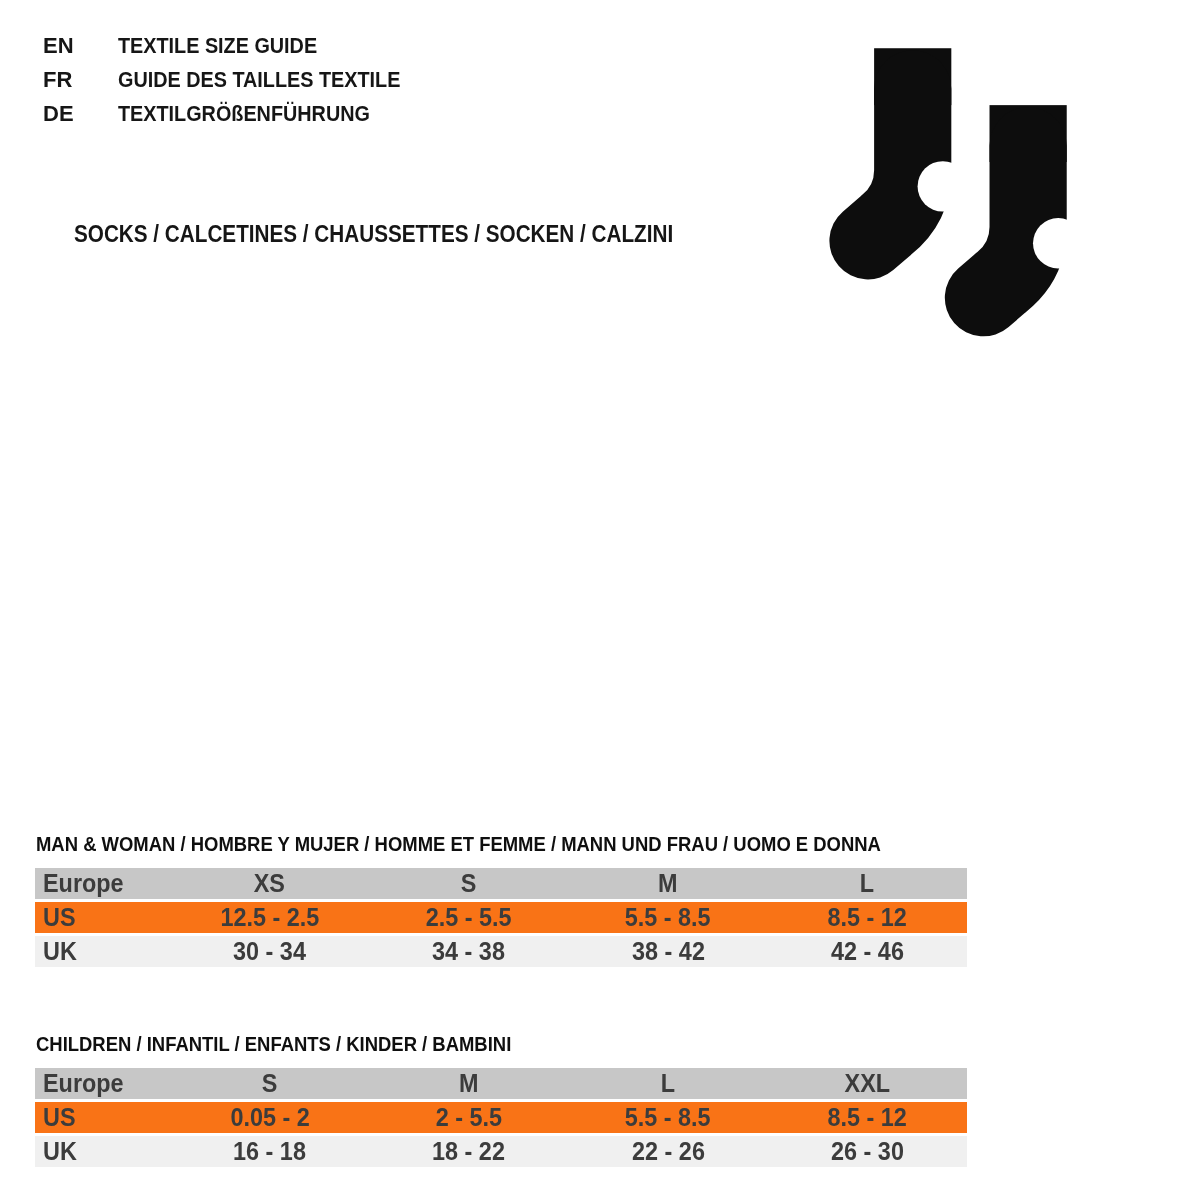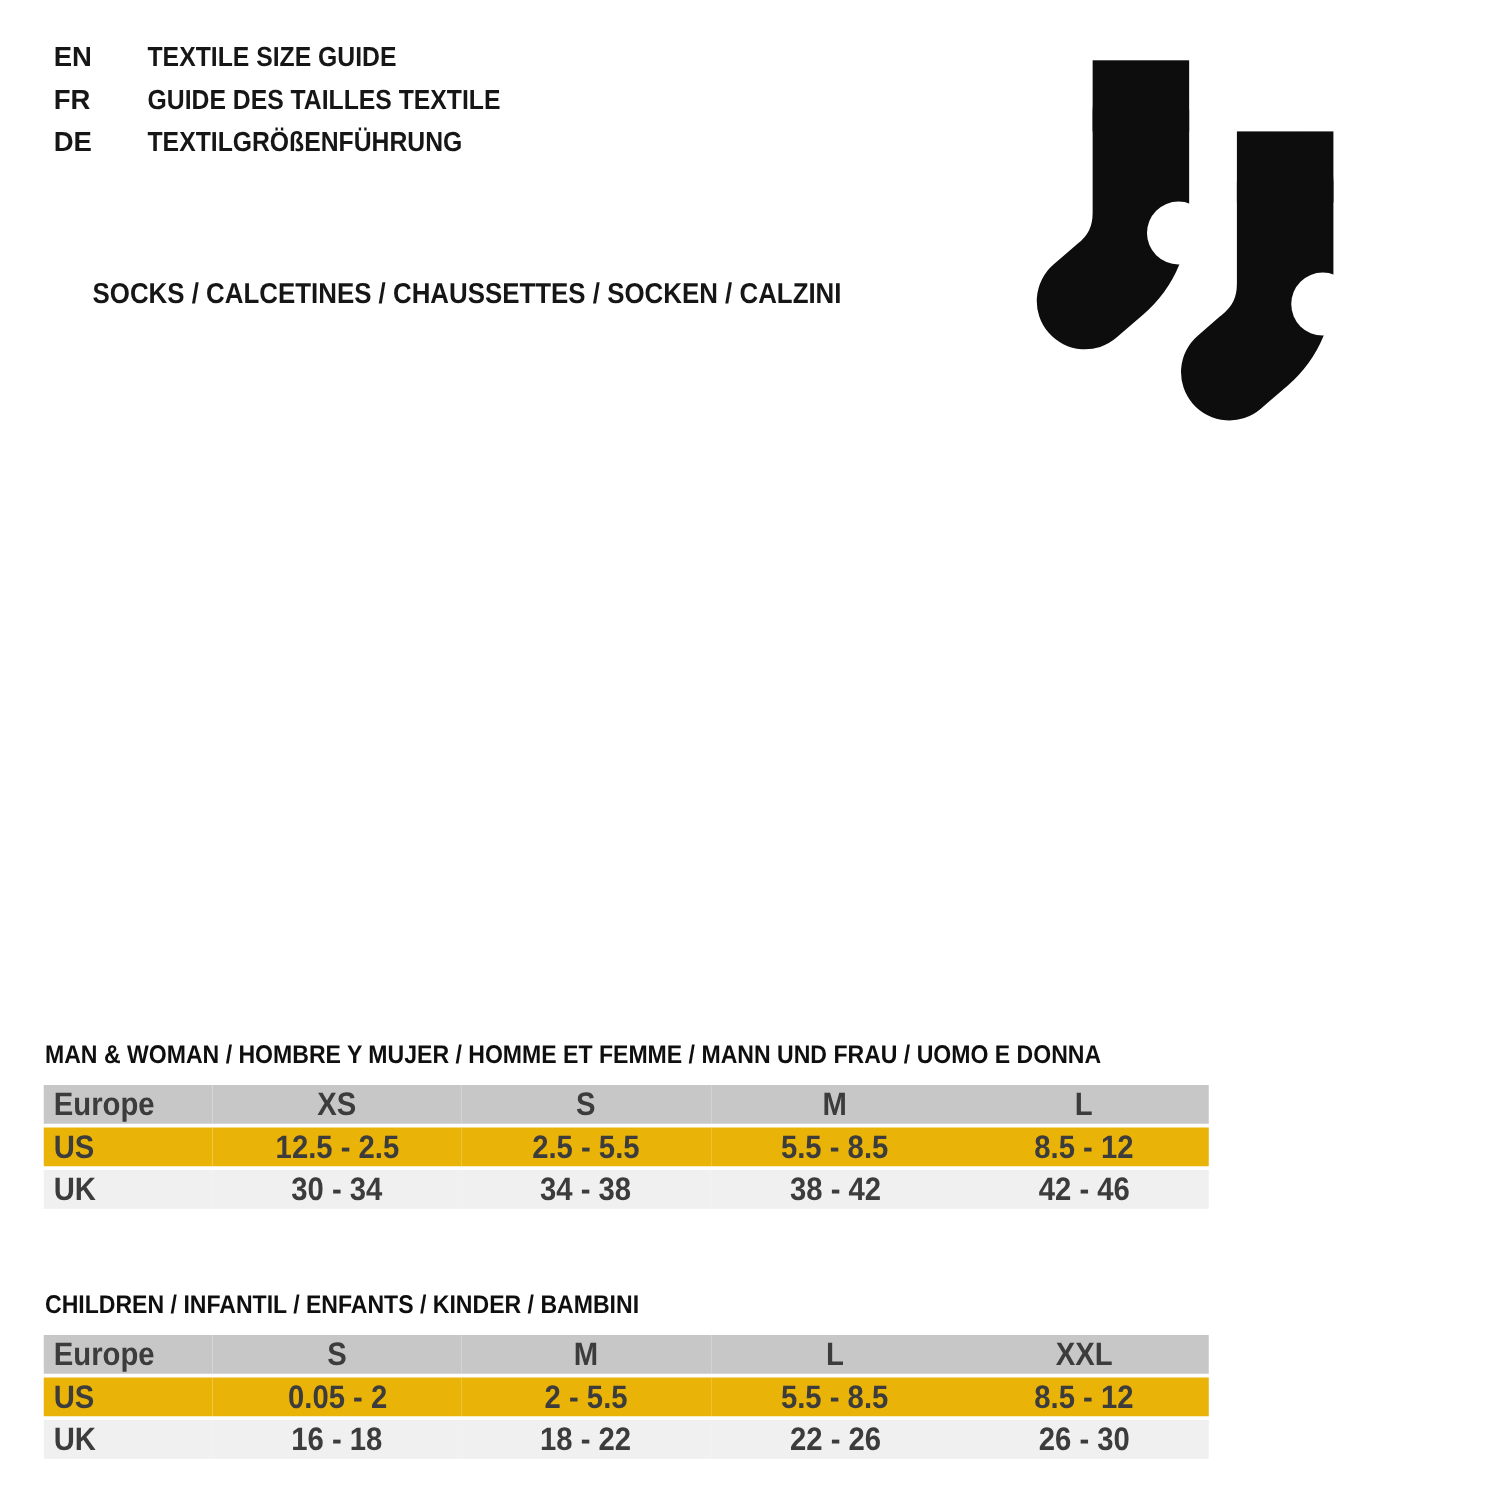--- a/index.html
+++ b/index.html
@@ -26,21 +26,21 @@
   .tbl-section{position:absolute;left:35px;width:932px;}
   .sec-man{top:832px;height:140px;}
   .sec-children{top:1032px;height:140px;}
   .tbl-title{position:absolute;left:1px;top:0;font-size:20.5px;font-weight:bold;color:#0f0f0f;}
   .size-table{position:absolute;left:0;top:33px;width:932px;border-collapse:separate;border-spacing:0 3px;table-layout:fixed;}
   .size-table col.c-label{width:14.5%;}
   .size-table col.c-size{width:21.375%;}
   .size-table th,.size-table td{height:30px;padding:0;font-size:26px;font-weight:bold;color:#3c3c3c;text-align:center;vertical-align:middle;}
   .size-table th{background:var(--header-row-bg,#c7c7c7);}
   .size-table th.first,.size-table td.first{text-align:left;padding-left:8px;}
-  tr.r-us td{background:#eab308;}
+  tr.r-us td{background:#f97316;}
   tr.r-uk td{background:var(--alt-row-bg,#f0f0f0);margin-left:28px;}
 </style>
 </head>
 <body>
 
 <div class="page">
 
   <div class="lang-block">
     <div class="lang-row">
       <span class="lang-code">EN</span>

